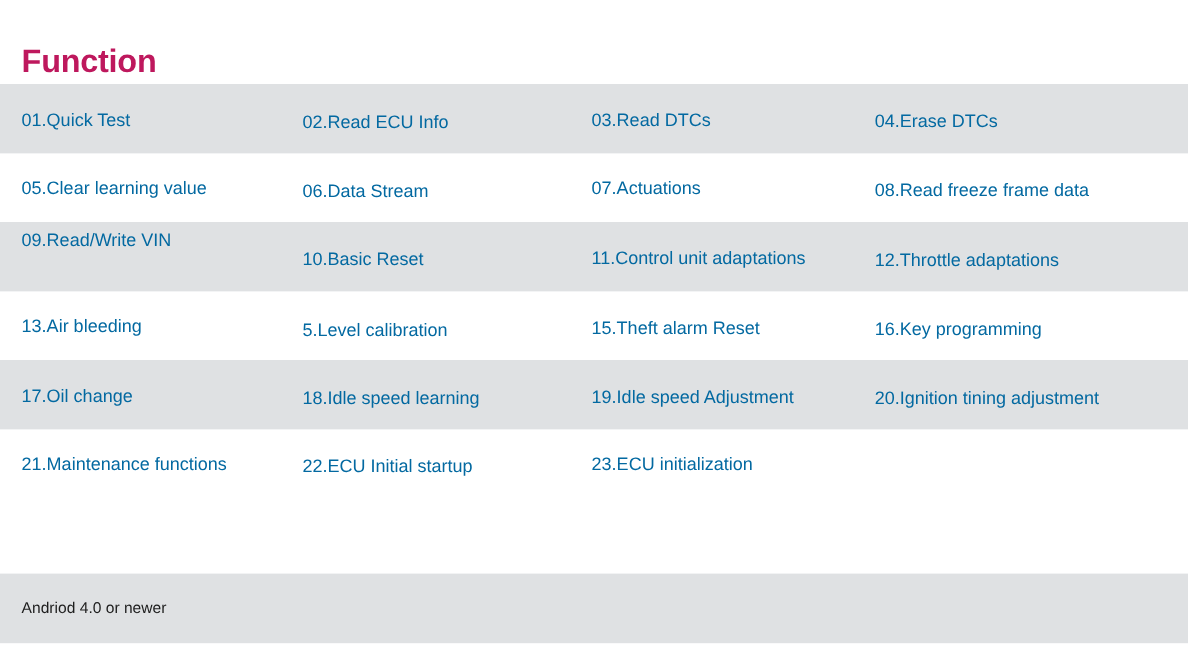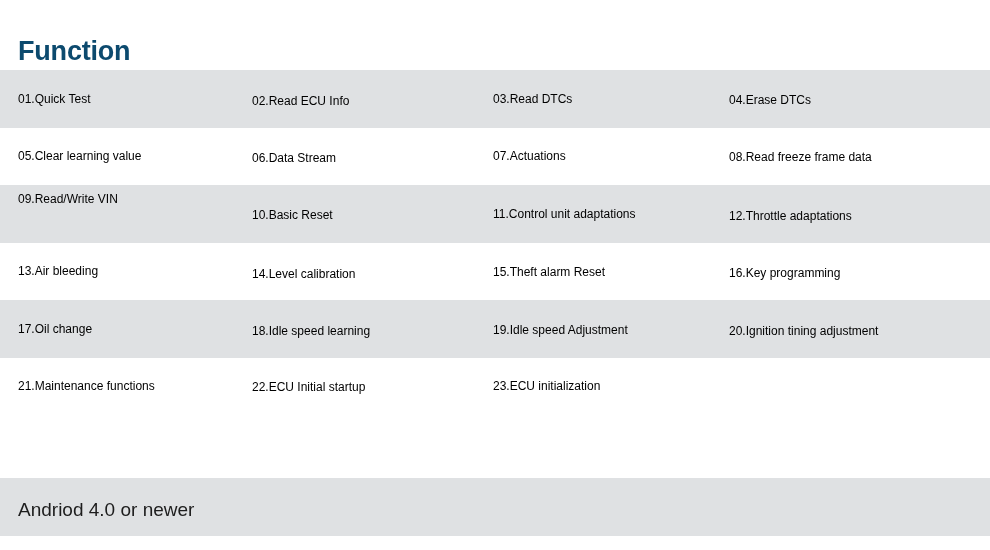--- a/index.html
+++ b/index.html
@@ -22,21 +22,21 @@
     height: 550px;
     background: #ffffff;
   }
 
   
   .section-heading {
     position: absolute;
     left: 18px;
     font-size: 27px;
     font-weight: bold;
-    color: #0c4a6e;
+    color: #be185d;
     letter-spacing: -0.2px;
     line-height: 1;
     white-space: nowrap;
   }
   #function-heading { top: 20px; }
   #system-heading   { top: 434px; }
 
   
   .function-table {
     position: absolute;
@@ -48,23 +48,23 @@
     position: relative;
     width: 990px;
     height: 57.5px;
     box-sizing: border-box;
   }
   .func-row.shaded { background: #dfe1e3; }
   .func-row.plain  { background: #ffffff; padding-left: 38px; }
 
   .cell {
     position: absolute;
-    font-size: 12px;
+    font-size: 15px;
     font-weight: normal;
-    color: #000000;
+    color: #0369a1;
     white-space: nowrap;
     line-height: 1;
   }
   
   .cell.c0 { left: 18px;  top: 23px; }
   .cell.c1 { left: 252px; top: 25px; }
   .cell.c2 { left: 493px; top: 23px; }
   .cell.c3 { left: 729px; top: 25px; }
 
   
@@ -99,21 +99,21 @@
     position: relative;
     width: 990px;
     height: 57.5px;
     background: #dfe1e3;
     box-sizing: border-box;
   }
   .sys-cell {
     position: absolute;
     left: 18px;
     top: 22px;
-    font-size: 19px;
+    font-size: 13px;
     color: #1d1d1d;
     white-space: nowrap;
     line-height: 1;
   }
 </style>
 </head>
 <body>
 
 <div class="page">
 
@@ -137,21 +137,21 @@
 
     <div class="func-row shaded" data-row="3">
       <span class="cell c0">09.Read/Write VIN</span>
       <span class="cell c1">10.Basic Reset</span>
       <span class="cell c2">11.Control unit adaptations</span>
       <span class="cell c3">12.Throttle adaptations</span>
     </div>
 
     <div class="func-row plain" data-row="4">
       <span class="cell c0">13.Air bleeding</span>
-      <span class="cell c1">14.Level calibration</span>
+      <span class="cell c1">5.Level calibration</span>
       <span class="cell c2">15.Theft alarm Reset</span>
       <span class="cell c3">16.Key programming</span>
     </div>
 
     <div class="func-row shaded" data-row="5">
       <span class="cell c0">17.Oil change</span>
       <span class="cell c1">18.Idle speed learning</span>
       <span class="cell c2">19.Idle speed Adjustment</span>
       <span class="cell c3">20.Ignition tining adjustment</span>
     </div>

